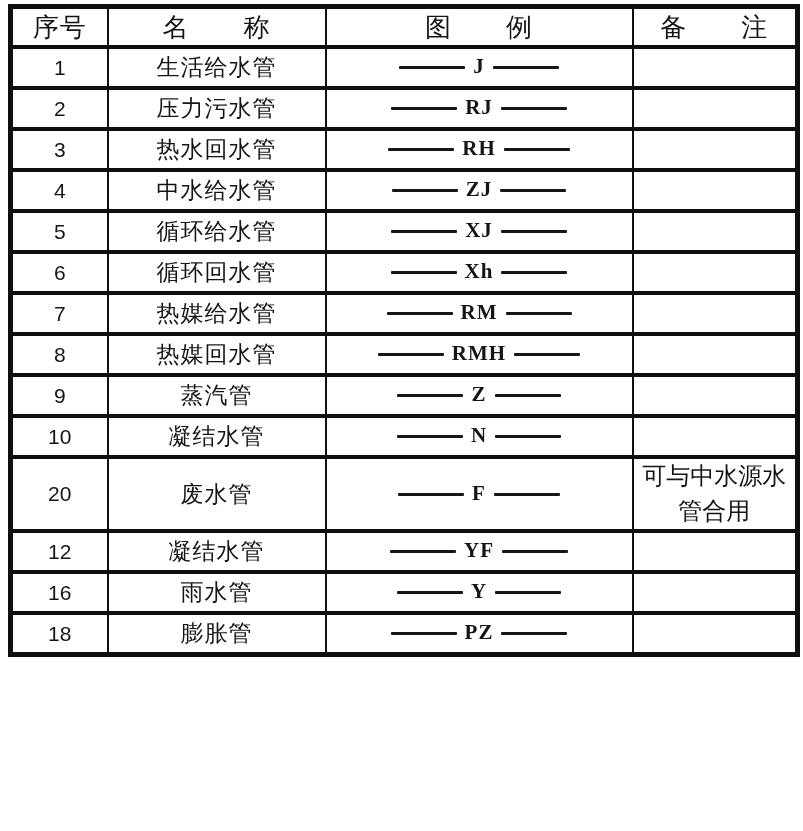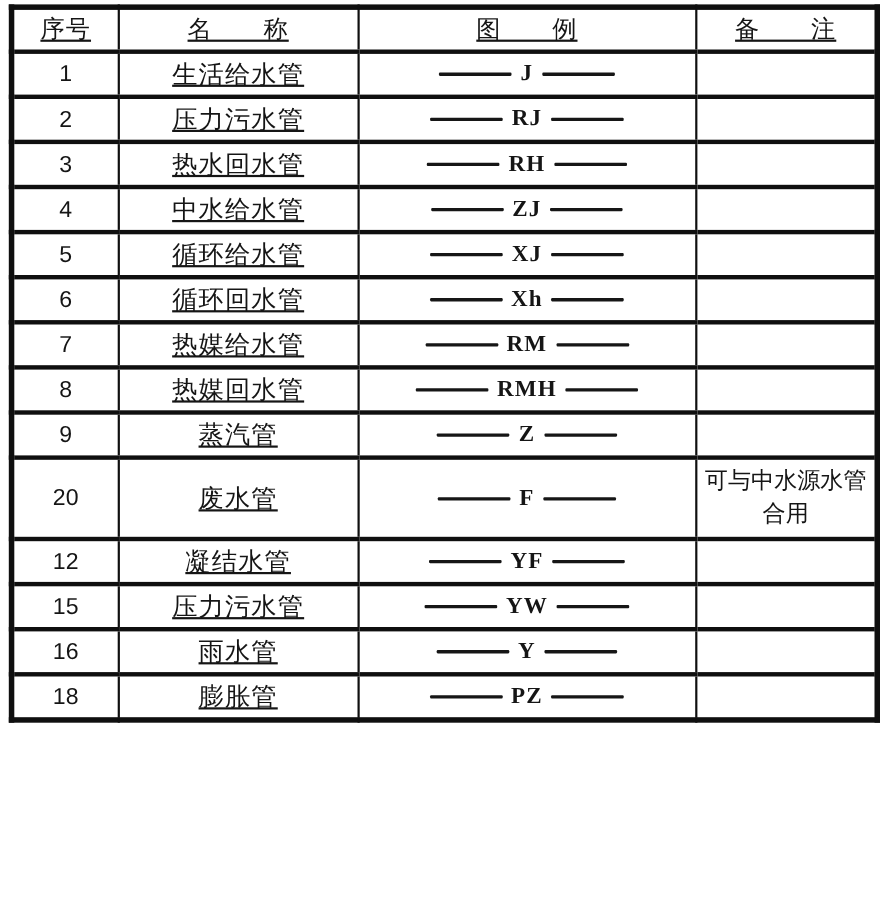--- a/index.html
+++ b/index.html
@@ -33,40 +33,38 @@
     border: 2px solid #0f0f0f;
     border-top-width: 4px;
     border-bottom-width: 4px;
     padding: 0;
     text-align: center;
     vertical-align: middle;
     overflow: hidden;
   }
   tr.header-row th {
     height: 36px;
-    font-size: 22px;
+    font-size: 26px;
     font-weight: 500;
     letter-spacing: 1px;
     white-space: pre;
-    text-decoration: underline;
   }
   tr.data-row td { height: 37px; }
   tr.data-row.tall td { height: 70px; }
   td.num-cell {
     font-size: 21px;
     font-weight: 400;
   }
   td.name-cell {
     font-size: 23px;
     font-weight: 400;
     letter-spacing: 1px;
-    text-decoration: underline;
   }
   td.remark-cell {
-    font-size: 21px;
+    font-size: 24px;
     line-height: 1.45;
     padding: 0 6px;
   }
   .pipe {
     display: flex;
     align-items: center;
     justify-content: center;
   }
   .pipe-line {
     display: inline-block;
@@ -214,20 +212,32 @@
         <td>
           <div class="pipe">
             <span class="pipe-line"></span>
             <span class="pipe-label">Z</span>
             <span class="pipe-line"></span>
           </div>
         </td>
         <td class="remark-cell"></td>
       </tr>
 
+      <tr class="data-row">
+        <td class="num-cell">10</td>
+        <td class="name-cell">凝结水管</td>
+        <td>
+          <div class="pipe">
+            <span class="pipe-line"></span>
+            <span class="pipe-label">N</span>
+            <span class="pipe-line"></span>
+          </div>
+        </td>
+        <td class="remark-cell"></td>
+      </tr>
 
       <tr class="data-row tall">
         <td class="num-cell">20</td>
         <td class="name-cell">废水管</td>
         <td>
           <div class="pipe">
             <span class="pipe-line"></span>
             <span class="pipe-label">F</span>
             <span class="pipe-line"></span>
           </div>
@@ -243,32 +253,20 @@
             <span class="pipe-line"></span>
             <span class="pipe-label">YF</span>
             <span class="pipe-line"></span>
           </div>
         </td>
         <td class="remark-cell"></td>
       </tr>
 
 
 
-      <tr class="data-row">
-        <td class="num-cell">15</td>
-        <td class="name-cell">压力污水管</td>
-        <td>
-          <div class="pipe">
-            <span class="pipe-line"></span>
-            <span class="pipe-label">YW</span>
-            <span class="pipe-line"></span>
-          </div>
-        </td>
-        <td class="remark-cell"></td>
-      </tr>
 
       <tr class="data-row">
         <td class="num-cell">16</td>
         <td class="name-cell">雨水管</td>
         <td>
           <div class="pipe">
             <span class="pipe-line"></span>
             <span class="pipe-label">Y</span>
             <span class="pipe-line"></span>
           </div>

